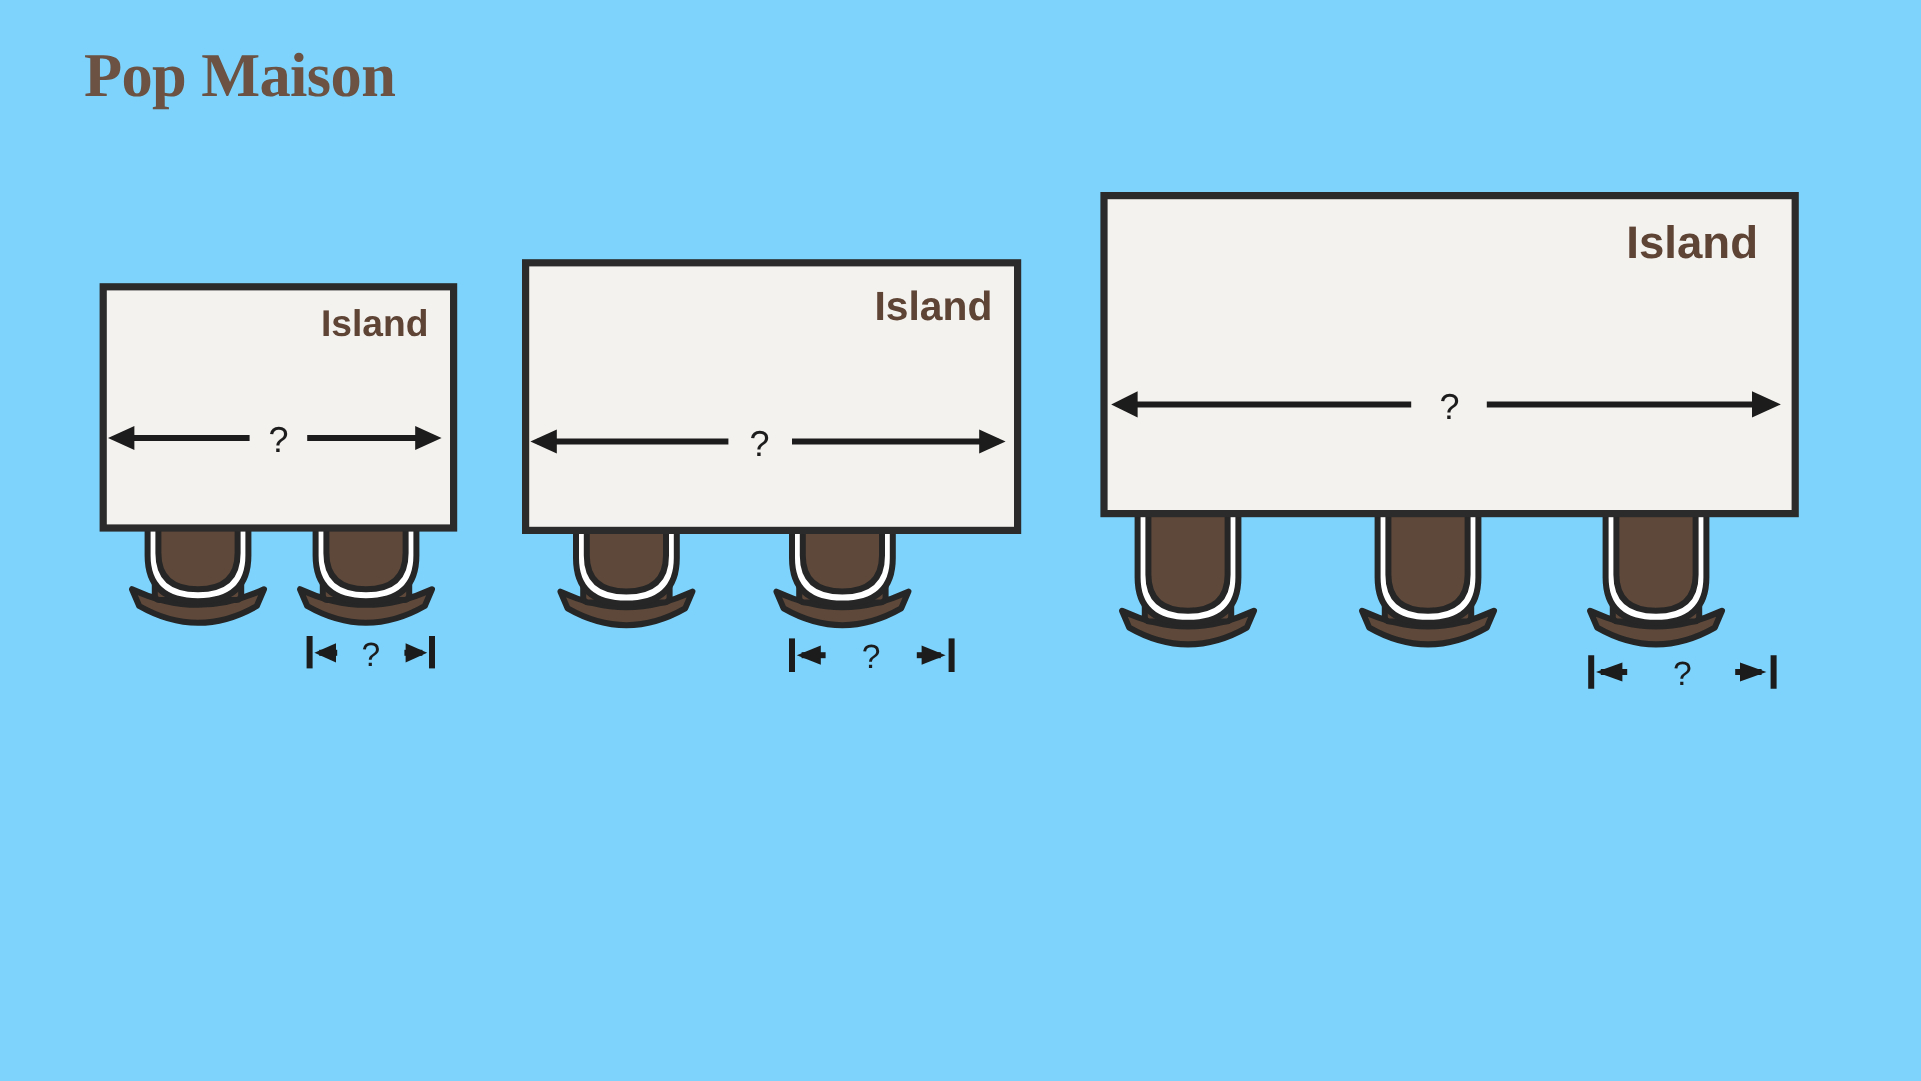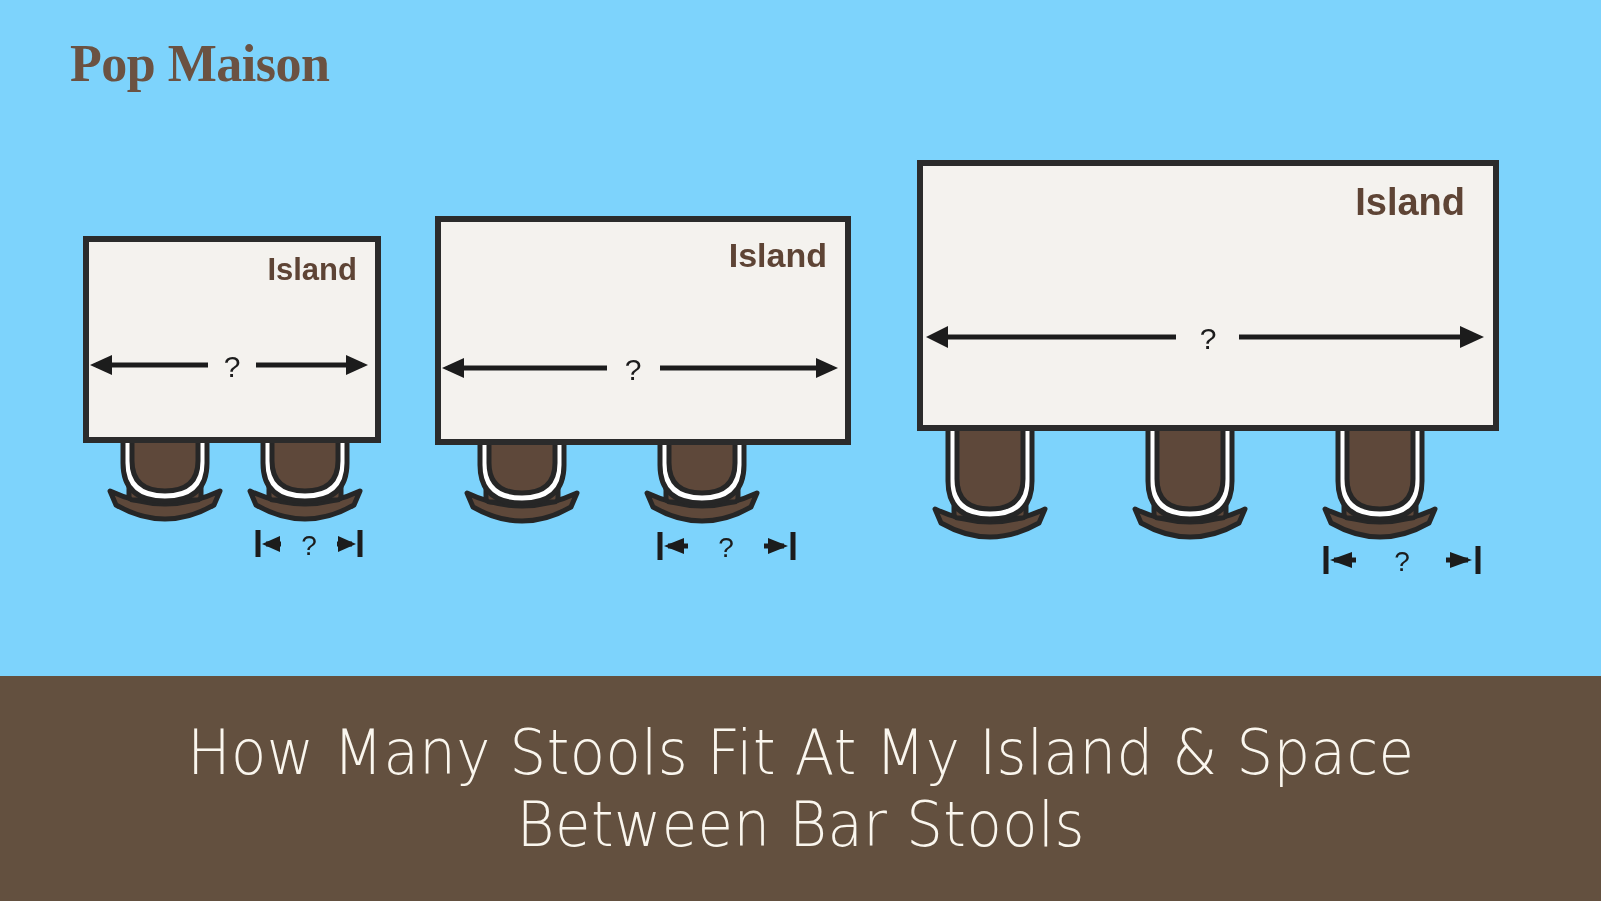--- a/index.html
+++ b/index.html
@@ -226,20 +226,14 @@
           <polygon points="436,411 458,403 458,419" fill="#1C1C1C"></polygon>
           <line x1="552" y1="411" x2="574" y2="411" stroke="#1C1C1C" stroke-width="5"></line>
           <polygon points="578,411 556,403 556,419" fill="#1C1C1C"></polygon>
           <text x="508" y="422" text-anchor="middle" font-family="Liberation Sans, sans-serif" font-size="28" fill="#1C1C1C">?</text>
         </g>
       </svg>
     </div>
 
   </div>
 
-  <div id="banner">
-    <div id="banner-title">
-      <div>How Many Stools Fit At My Island &amp; Space</div>
-      <div>Between Bar Stools</div>
-    </div>
-  </div>
 
 </div>
 
 </body></html>

